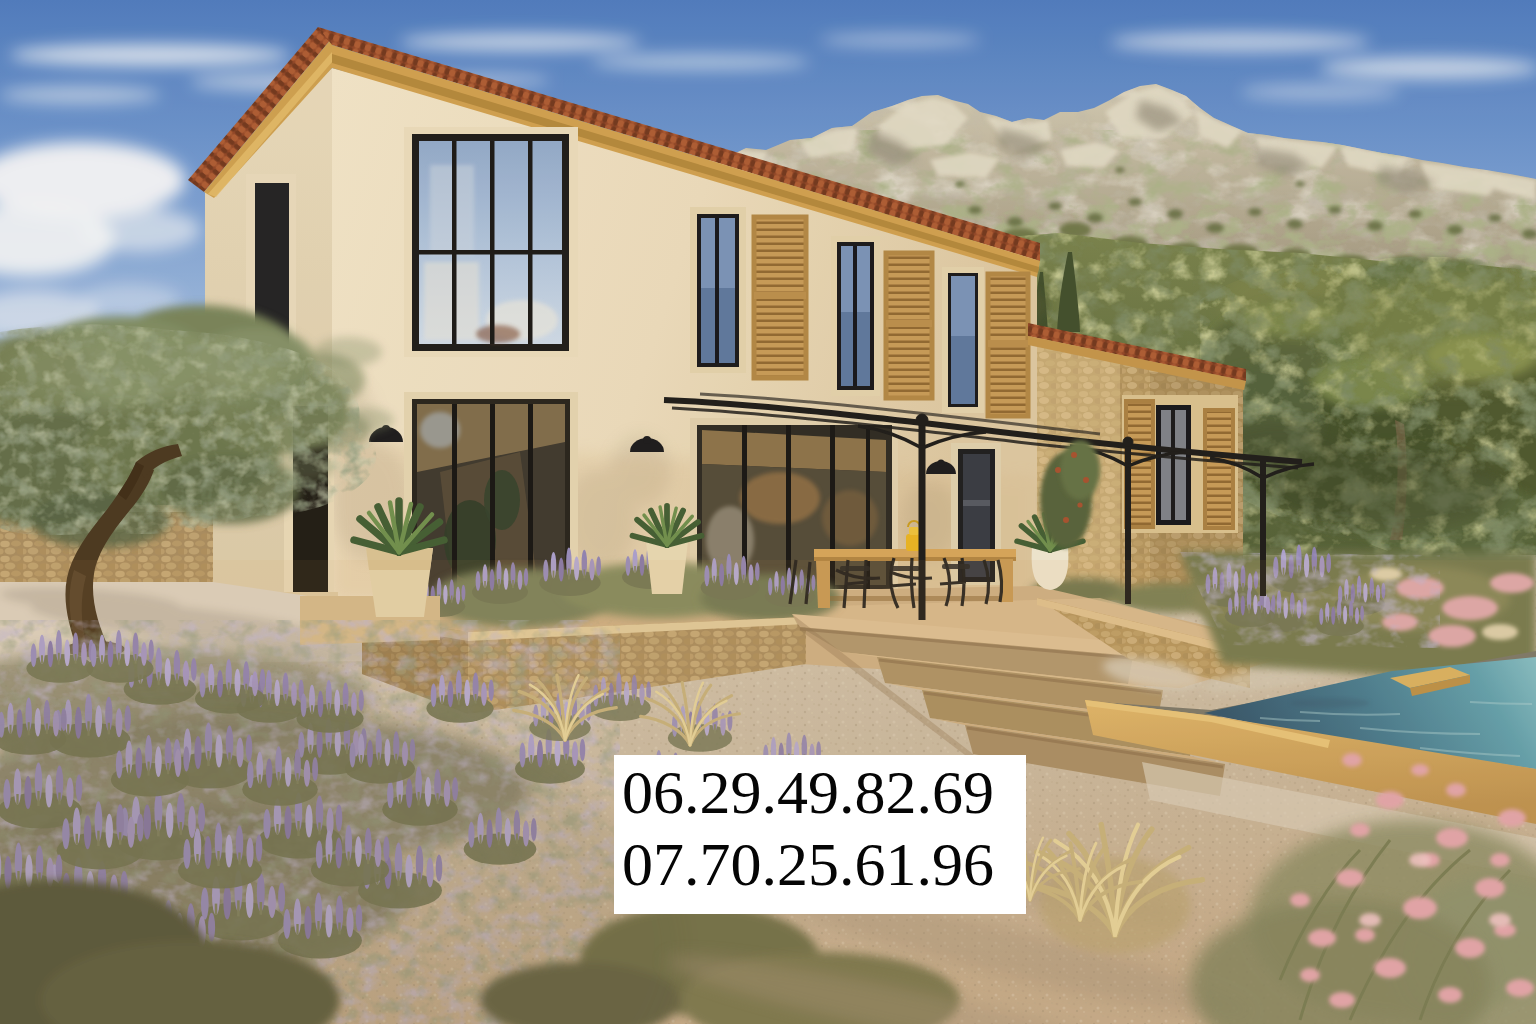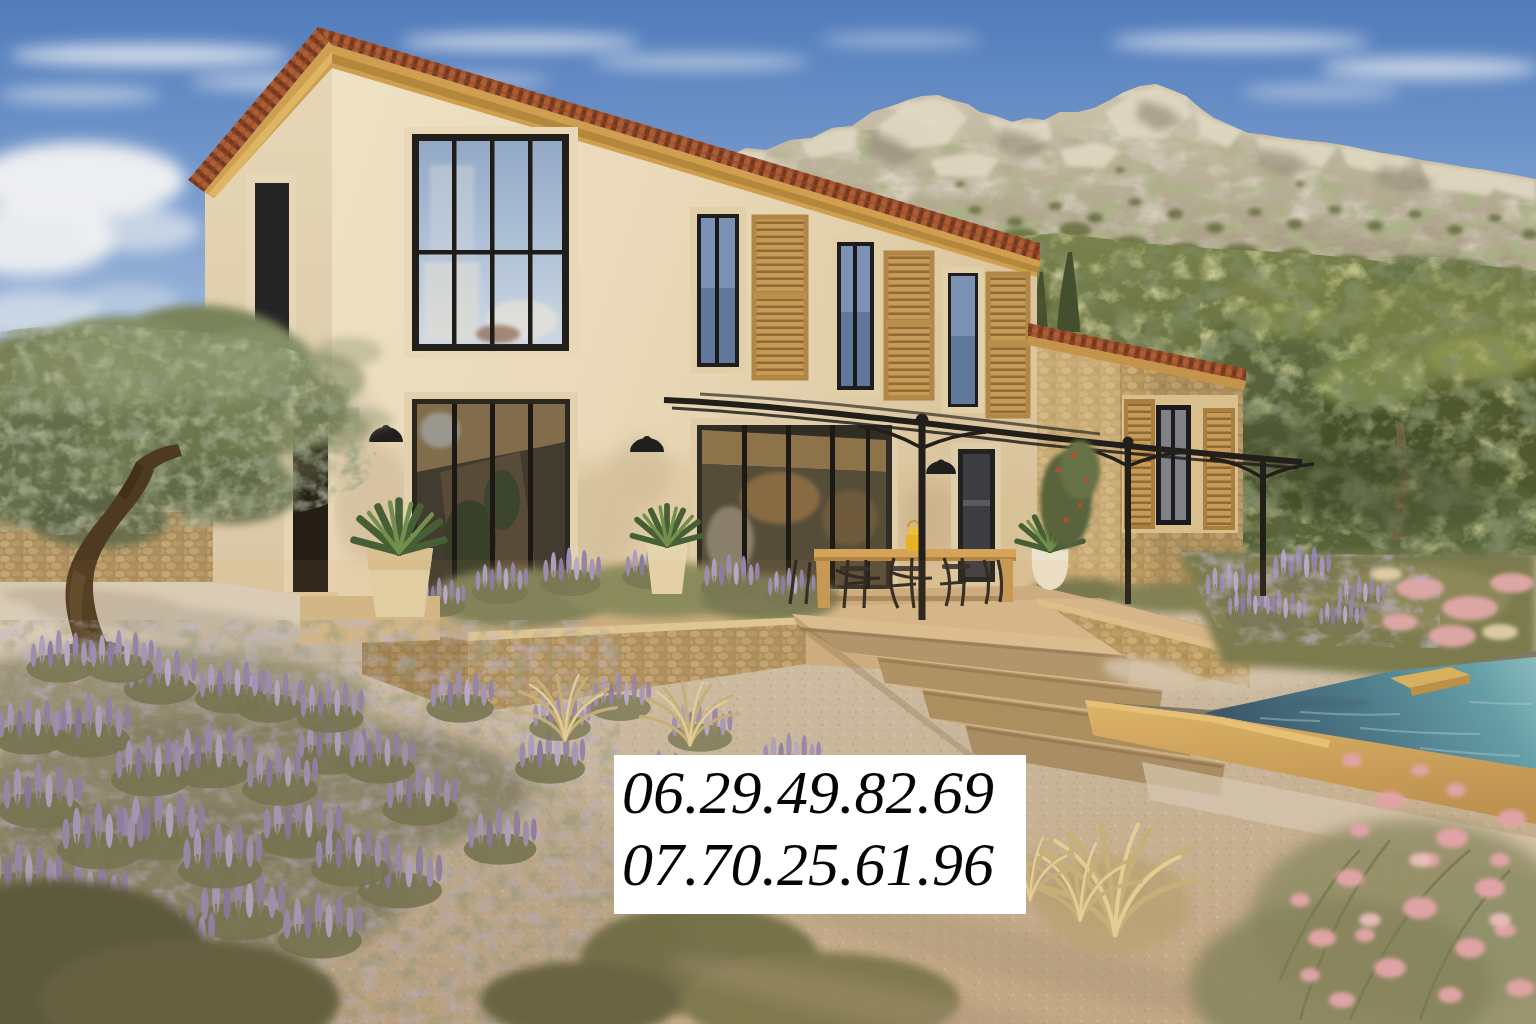--- a/index.html
+++ b/index.html
@@ -1,16 +1,16 @@
 <!DOCTYPE html>
 <html><head>
 <meta charset="utf-8">
 <style>
   html,body{margin:0;padding:0;background:#000;}
-  .page{width:1536px;height:1024px;overflow:hidden;position:relative;font-family:"Liberation Serif",serif;font-style:italic;}
+  .page{width:1536px;height:1024px;overflow:hidden;position:relative;font-family:"Liberation Serif",serif;}
   svg{display:block}
 </style>
 </head>
 <body>
 <div class="page">
 <svg width="1536" height="1024" viewBox="0 0 1536 1024">
 <defs>
   <linearGradient id="skyG" x1="0" y1="0" x2="0" y2="1">
     <stop offset="0" stop-color="#4a7ac1"></stop>
     <stop offset="0.35" stop-color="#6d97d2"></stop>

